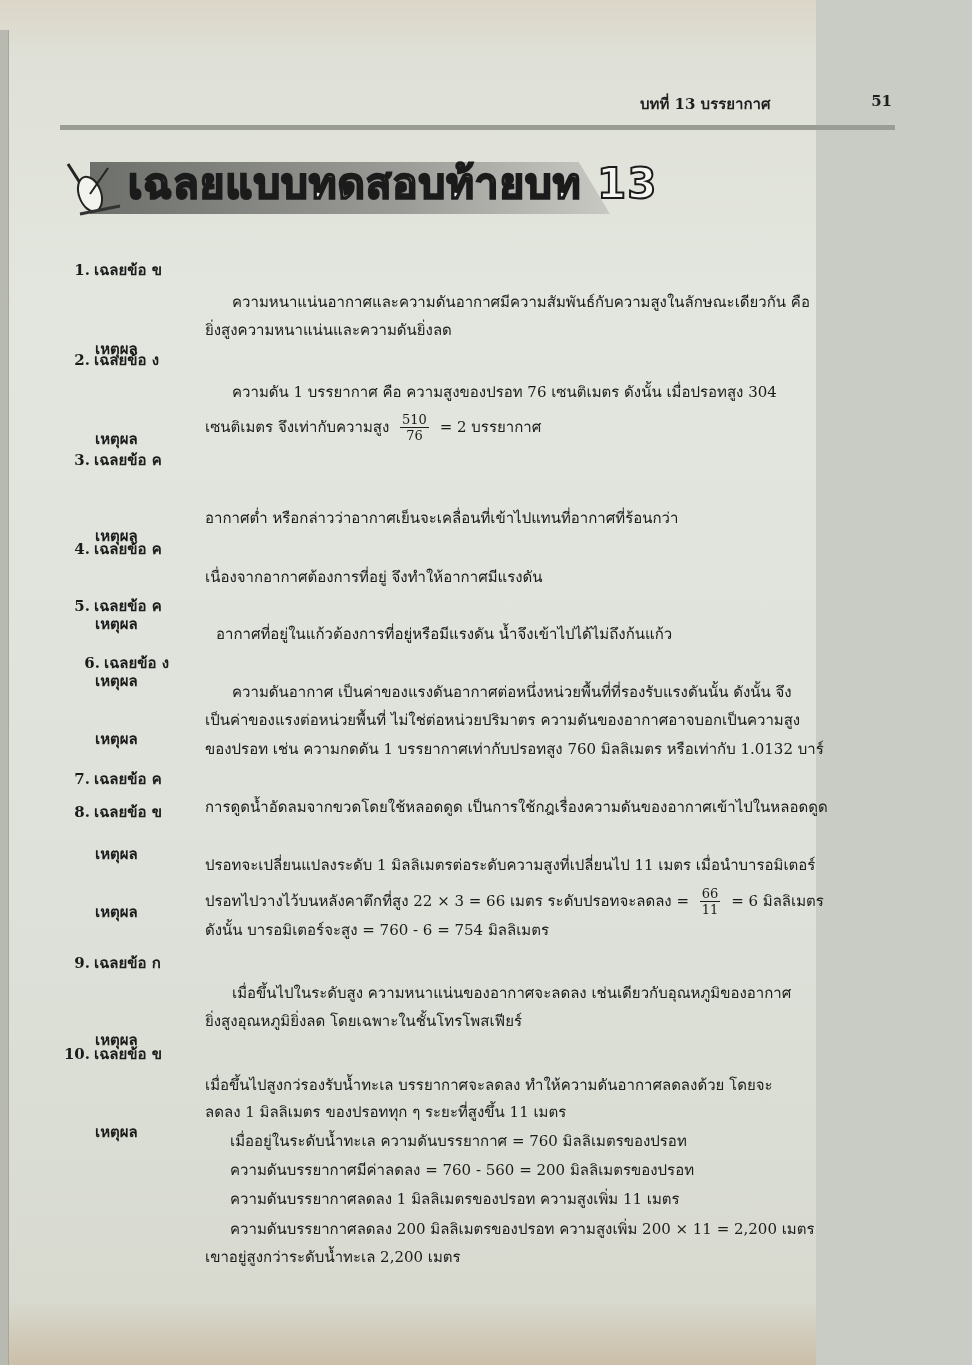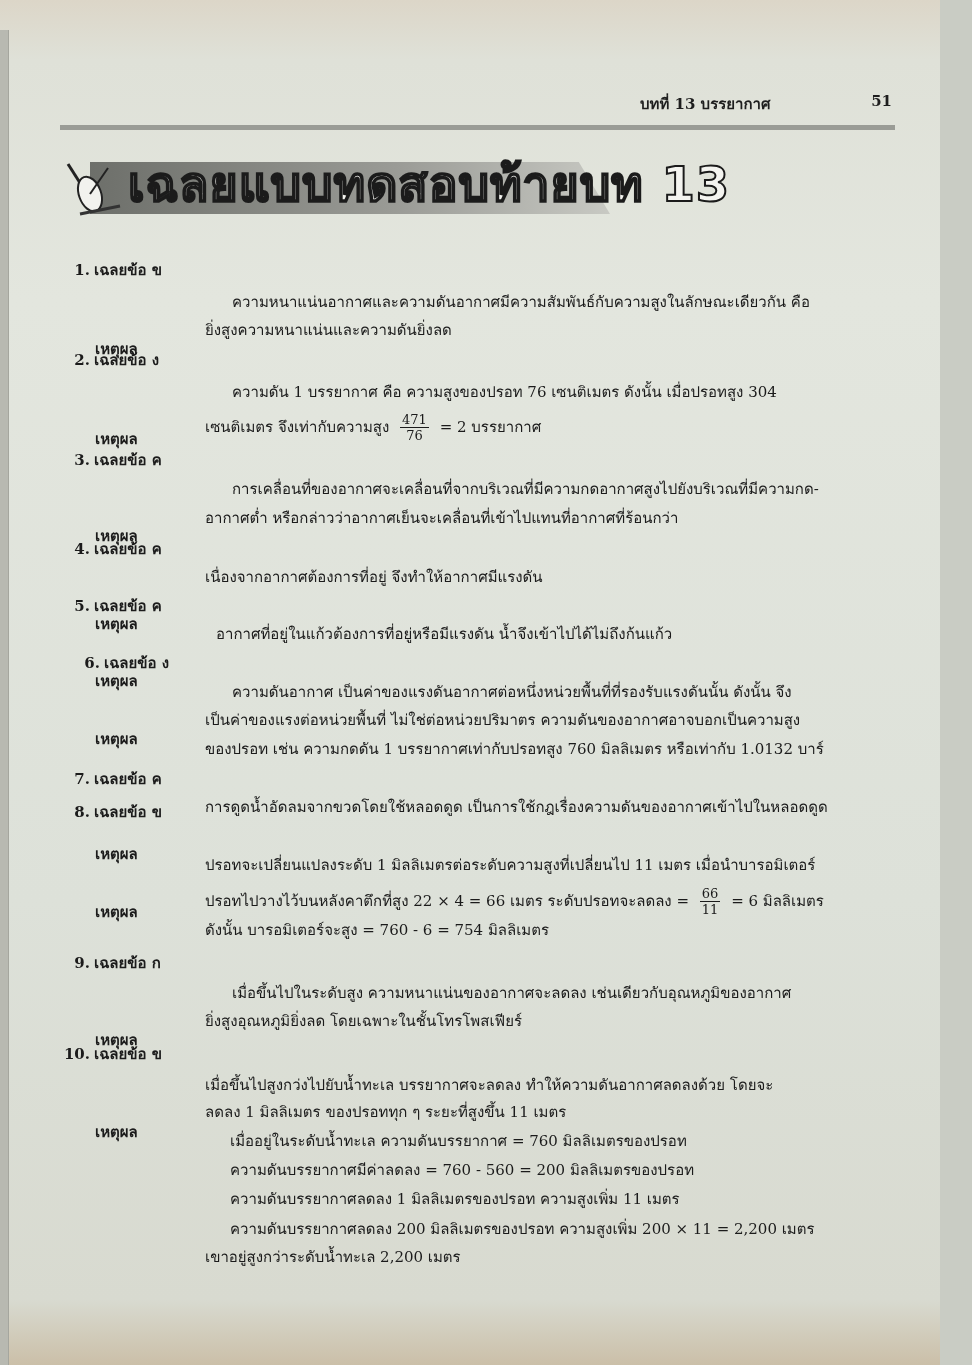--- a/index.html
+++ b/index.html
@@ -1,25 +1,25 @@
 <!DOCTYPE html>
 <html><head>
 <meta charset="utf-8">
 <style>
   html,body{margin:0;padding:0;}
   body{width:972px;height:1365px;overflow:hidden;background:#c9ccc4;font-family:"DejaVu Serif",serif;}
-  .page{position:absolute;left:0;top:0;width:940px;height:1365px;
+  .page{position:absolute;left:0;top:0;width:816px;height:1365px;
     background:linear-gradient(180deg,#dcd6c8 0px,#dfe1d8 60px,#e3e6de 300px,#dde1d9 900px,#d8dad0 1300px,#cbbfa8 1365px);}
   .left-edge{position:absolute;left:0;top:30px;width:8px;height:1335px;background:#b8b9b1;border-right:1px solid #a5a69e;}
   .header{position:absolute;left:640px;top:92px;width:252px;height:24px;font-size:15px;color:#1e1e1e;display:flex;justify-content:space-between;font-weight:bold;}
   .rule{position:absolute;left:60px;top:125px;width:835px;height:5px;background:#9a9c96;}
   .banner{position:absolute;left:60px;top:152px;width:560px;height:66px;}
   .banner-bg{position:absolute;left:30px;top:10px;width:520px;height:52px;background:linear-gradient(90deg,#6d6f6a,#9b9c97 60%,#c8c9c3);clip-path:polygon(0 0,94% 0,100% 100%,0 100%);}
   .banner-icon{position:absolute;left:0;top:4px;width:70px;height:60px;}
-  .banner-title{position:absolute;left:68px;top:4px;font-family:"DejaVu Sans",sans-serif;font-weight:bold;font-size:48px;color:#f4f4f0;-webkit-text-stroke:2px #1b1b1b;letter-spacing:1px;white-space:nowrap;line-height:56px;}
+  .banner-title{position:absolute;left:68px;top:4px;font-family:"DejaVu Sans",sans-serif;font-weight:bold;font-size:42px;color:#f4f4f0;-webkit-text-stroke:2px #1b1b1b;letter-spacing:1px;white-space:nowrap;line-height:56px;}
   .content{position:absolute;left:0;top:0;width:972px;height:1365px;font-size:15px;color:#1b1b1b;padding-left:44px;}
   .q{position:absolute;font-weight:bold;white-space:nowrap;}
   .q .num{display:inline-block;width:28px;text-align:right;margin-right:4px;}
   .lbl{position:absolute;left:95px;font-weight:bold;margin-top:47px;}
   .ln{position:absolute;white-space:nowrap;}
   .frac{display:inline-flex;flex-direction:column;align-items:center;vertical-align:middle;font-size:13px;line-height:15px;margin:0 6px;}
   .frac .n{border-bottom:1px solid #1b1b1b;padding:0 2px;}
 </style>
 </head>
 <body>
@@ -50,29 +50,28 @@
     <div class="lbl" style="top:290px">เหตุผล</div>
     <div class="ln" style="left:232px;top:290px">ความหนาแน่นอากาศและความดันอากาศมีความสัมพันธ์กับความสูงในลักษณะเดียวกัน คือ</div>
     <div class="ln" style="left:205px;top:318px">ยิ่งสูงความหนาแน่นและความดันยิ่งลด</div>
 
     <div class="q" style="left:62px;top:348px"><span class="num">2.</span><span>เฉลยข้อ ง</span></div>
     <div class="lbl" style="top:380px">เหตุผล</div>
     <div class="ln" style="left:232px;top:380px">ความดัน 1 บรรยากาศ คือ ความสูงของปรอท 76 เซนติเมตร ดังนั้น เมื่อปรอทสูง 304</div>
     <div class="ln" style="left:205px;top:412px">
       <span>เซนติเมตร จึงเท่ากับความสูง</span>
       <span class="frac">
-          <span class="n">471</span>
+          <span class="n">510</span>
           <span>76</span>
         </span>
       <span>= 2 บรรยากาศ</span>
     </div>
 
     <div class="q" style="left:62px;top:448px"><span class="num">3.</span><span>เฉลยข้อ ค</span></div>
     <div class="lbl" style="top:477px">เหตุผล</div>
-    <div class="ln" style="left:232px;top:477px">การเคลื่อนที่ของอากาศจะเคลื่อนที่จากบริเวณที่มีความกดอากาศสูงไปยังบริเวณที่มีความกด-</div>
     <div class="ln" style="left:205px;top:506px">อากาศต่ำ หรือกล่าวว่าอากาศเย็นจะเคลื่อนที่เข้าไปแทนที่อากาศที่ร้อนกว่า</div>
 
     <div class="q" style="left:62px;top:537px"><span class="num">4.</span><span>เฉลยข้อ ค</span></div>
     <div class="lbl" style="top:565px">เหตุผล</div>
     <div class="ln" style="left:205px;top:565px">เนื่องจากอากาศต้องการที่อยู่ จึงทำให้อากาศมีแรงดัน</div>
 
     <div class="q" style="left:62px;top:594px"><span class="num">5.</span><span>เฉลยข้อ ค</span></div>
     <div class="lbl" style="top:622px">เหตุผล</div>
     <div class="ln" style="left:216px;top:622px">อากาศที่อยู่ในแก้วต้องการที่อยู่หรือมีแรงดัน น้ำจึงเข้าไปได้ไม่ถึงก้นแก้ว</div>
 
@@ -83,37 +82,37 @@
     <div class="ln" style="left:205px;top:737px">ของปรอท เช่น ความกดดัน 1 บรรยากาศเท่ากับปรอทสูง 760 มิลลิเมตร หรือเท่ากับ 1.0132 บาร์</div>
 
     <div class="q" style="left:62px;top:767px"><span class="num">7.</span><span>เฉลยข้อ ค</span></div>
     <div class="lbl" style="top:795px">เหตุผล</div>
     <div class="ln" style="left:205px;top:795px">การดูดน้ำอัดลมจากขวดโดยใช้หลอดดูด เป็นการใช้กฎเรื่องความดันของอากาศเข้าไปในหลอดดูด</div>
 
     <div class="q" style="left:62px;top:800px"><span class="num">8.</span><span>เฉลยข้อ ข</span></div>
     <div class="lbl" style="top:853px">เหตุผล</div>
     <div class="ln" style="left:205px;top:853px">ปรอทจะเปลี่ยนแปลงระดับ 1 มิลลิเมตรต่อระดับความสูงที่เปลี่ยนไป 11 เมตร เมื่อนำบารอมิเตอร์</div>
     <div class="ln" style="left:205px;top:886px">
-      <span>ปรอทไปวางไว้บนหลังคาตึกที่สูง 22 × 4 = 66 เมตร ระดับปรอทจะลดลง =</span>
+      <span>ปรอทไปวางไว้บนหลังคาตึกที่สูง 22 × 3 = 66 เมตร ระดับปรอทจะลดลง =</span>
       <span class="frac">
           <span class="n">66</span>
           <span>11</span>
         </span>
       <span>= 6 มิลลิเมตร</span>
     </div>
     <div class="ln" style="left:205px;top:918px">ดังนั้น บารอมิเตอร์จะสูง = 760 - 6 = 754 มิลลิเมตร</div>
 
     <div class="q" style="left:62px;top:951px"><span class="num">9.</span><span>เฉลยข้อ ก</span></div>
     <div class="lbl" style="top:981px">เหตุผล</div>
     <div class="ln" style="left:232px;top:981px">เมื่อขึ้นไปในระดับสูง ความหนาแน่นของอากาศจะลดลง เช่นเดียวกับอุณหภูมิของอากาศ</div>
     <div class="ln" style="left:205px;top:1009px">ยิ่งสูงอุณหภูมิยิ่งลด โดยเฉพาะในชั้นโทรโพสเฟียร์</div>
 
     <div class="q" style="left:54px;top:1042px"><span class="num" style="width:36px">10.</span><span>เฉลยข้อ ข</span></div>
     <div class="lbl" style="top:1073px">เหตุผล</div>
-    <div class="ln" style="left:205px;top:1073px">เมื่อขึ้นไปสูงกว่งไปยับน้ำทะเล บรรยากาศจะลดลง ทำให้ความดันอากาศลดลงด้วย โดยจะ</div>
+    <div class="ln" style="left:205px;top:1073px">เมื่อขึ้นไปสูงกว่รองรับน้ำทะเล บรรยากาศจะลดลง ทำให้ความดันอากาศลดลงด้วย โดยจะ</div>
     <div class="ln" style="left:205px;top:1100px">ลดลง 1 มิลลิเมตร ของปรอททุก ๆ ระยะที่สูงขึ้น 11 เมตร</div>
     <div class="ln" style="left:230px;top:1129px">เมื่ออยู่ในระดับน้ำทะเล ความดันบรรยากาศ  =  760  มิลลิเมตรของปรอท</div>
     <div class="ln" style="left:230px;top:1158px">ความดันบรรยากาศมีค่าลดลง = 760 - 560  =  200  มิลลิเมตรของปรอท</div>
     <div class="ln" style="left:230px;top:1187px">ความดันบรรยากาศลดลง   1   มิลลิเมตรของปรอท ความสูงเพิ่ม  11  เมตร</div>
     <div class="ln" style="left:230px;top:1217px">ความดันบรรยากาศลดลง  200  มิลลิเมตรของปรอท ความสูงเพิ่ม  200 × 11 = 2,200 เมตร</div>
     <div class="ln" style="left:205px;top:1245px">เขาอยู่สูงกว่าระดับน้ำทะเล  2,200  เมตร</div>
   </div>
 </div>
 
 </body></html>

